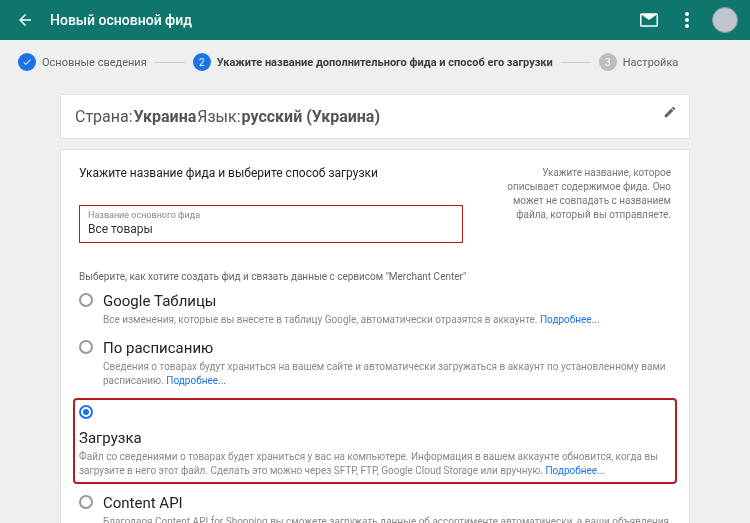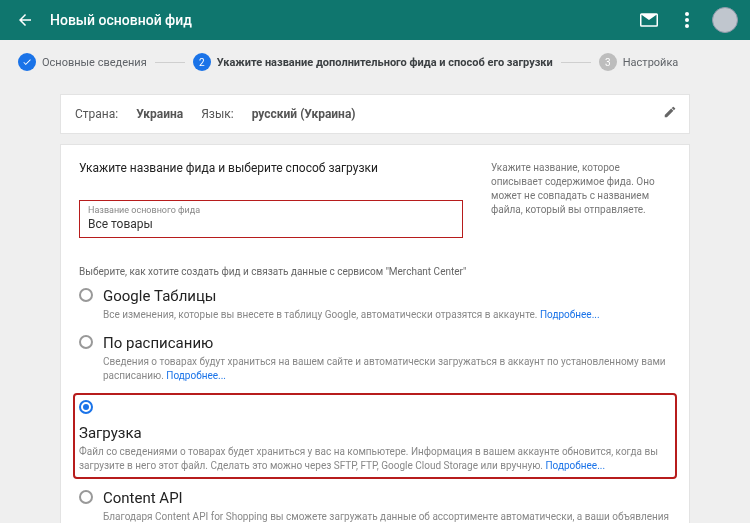--- a/index.html
+++ b/index.html
@@ -55,28 +55,28 @@
   .connector { flex: 0 0 30px; height: 1px; background: #cfcfcf; }
   
   .page { padding: 0 60px; }
   .card {
     background: #fff;
     border: 1px solid #e3e3e3;
     margin-top: 10px;
     padding: 12px 14px;
     position: relative;
   }
-  .card.meta { display:flex; align-items:center; gap: 18px; font-size: 12px; color:#555;}
+  .card.meta { display:flex; align-items:center; gap: 1px; font-size: 16px; color:#555;}
   .card.meta .edit {
     position:absolute; right:12px; top:10px; cursor:pointer;
   }
   .main-card { padding: 16px 18px 14px; }
   .two-col { display:flex; gap:28px; }
   .left { flex: 1; }
-  .right { width: 180px; font-size:10px; color:#777; line-height:1.4; }
+  .right { width: 180px; font-size:10px; color:#777; line-height:1.4;text-align:right; }
   .section-title { font-size: 12px; color:#222; margin-bottom:25px; }
   .field-wrap {
     border:1px solid #b71c1c; 
     padding: 4px 8px 6px;
     margin-bottom: 20px;
   }
   .field-label { font-size:9px; color:#888; }
   .field-value { font-size:12px; color:#333; margin-top:2px; }
   .sub-instr { font-size:10px; color:#666; margin: 8px 0 10px; }
   .option { display:flex; gap:10px; margin-bottom:12px; }

